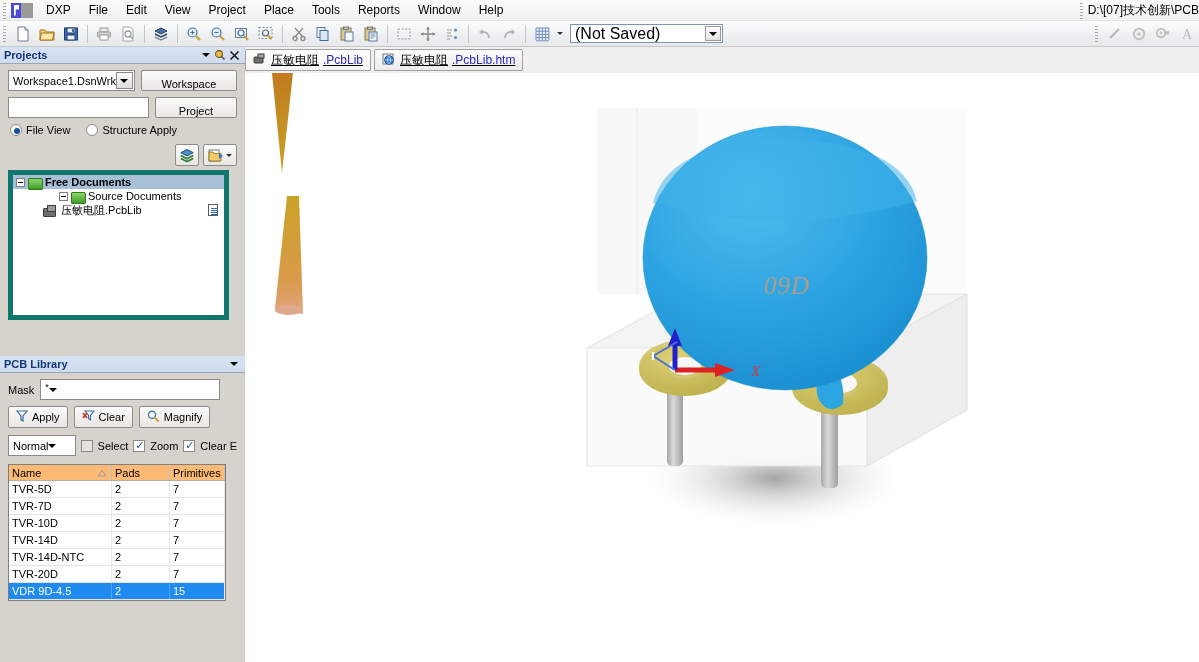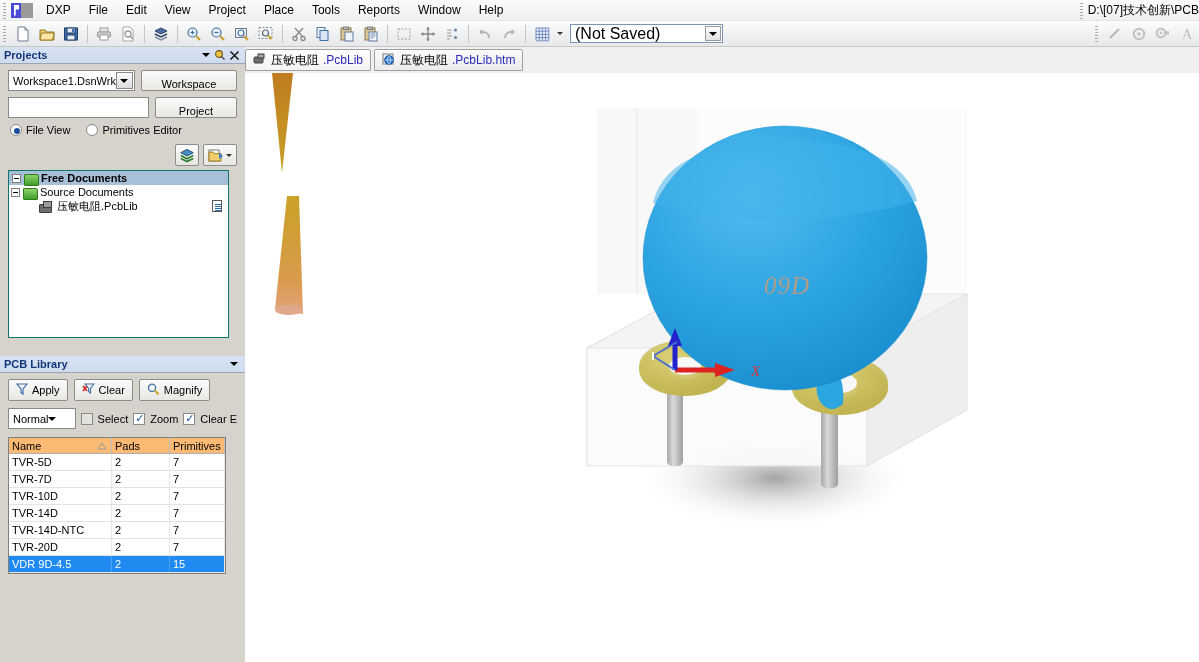--- a/index.html
+++ b/index.html
@@ -86,21 +86,21 @@
   
   .tabstrip {
     position: absolute; left: 245px; top: 47px; width: 954px; height: 26px;
     background: #f0f0f0; display: flex; align-items: flex-start; padding-top: 2px;
   }
   .doc-tab {
     height: 22px; display: flex; align-items: center; gap: 4px;
     padding: 0 7px; margin-right: 3px;
     background: linear-gradient(to bottom,#fcfcfc,#eceaea);
     border: 1px solid #a0a0a0; border-radius: 2px 2px 0 0;
-    font-size: 12px; cursor: default;
+    font-size: 12px; cursor: default; text-decoration: underline;
   }
   .doc-tab.active { background: linear-gradient(to bottom,#ffffff,#f4f3f1); }
   .tab-label-blue { color: #2b2bbf; }
   .tab-label-dark { color: #000; }
 
   
   .leftpanel {
     position: absolute; left: 0; top: 47px; width: 245px; height: 615px;
     background: #ada9a0;
   }
@@ -152,22 +152,22 @@
     width: 24px; height: 22px; background: linear-gradient(to bottom,#fbfbfb,#e8e6e1);
     border: 1px solid #8c8c8c; border-radius: 2px;
     display:flex; align-items:center; justify-content:center; cursor: default;
   }
   .sqbtn2 {
     width: 34px; height: 22px; background: linear-gradient(to bottom,#fbfbfb,#e8e6e1);
     border: 1px solid #8c8c8c; border-radius: 2px;
     display:flex; align-items:center; justify-content:center; gap:1px; cursor: default;
   }
   .tree {
-    width: 221px; height: 168px; background: #fff;
-    border: 1px solid #0f766e; overflow: hidden;
+    width: 221px; height: 150px; background: #fff;
+    border: 5px solid #0f766e; overflow: hidden;
     font-size: 11px;
   }
   .tnode { display: flex; align-items: center; height: 14px; padding-left: 2px; }
   .tnode.sel-blue { background: #a8bfd8; }
   .expander {
     width: 9px; height: 9px; border: 1px solid #808080; background: #fff;
     margin-right: 3px; position: relative; flex: 0 0 auto; cursor: default;
   }
   .expander:before {
     content:""; position:absolute; left:1px; top:3px; width:5px; height:1px; background:#000;
@@ -632,21 +632,21 @@
         <div class="pbtn">
           <span>Project</span>
         </div>
       </div>
 
       <div class="radio-row">
         <span class="radio on"></span>
         <span>File View</span>
         <span style="width:8px;"></span>
         <span class="radio"></span>
-        <span>Primitives Editor</span>
+        <span>Structure Apply</span>
       </div>
 
       <div class="toolrow">
         <div class="sqbtn">
           <svg width="16" height="15" viewBox="0 0 16 15">
               <path d="M8 1.5l6.2 3.2L8 7.9 1.8 4.7z" fill="#4a90c8" stroke="#1f4e78"></path>
               <path d="M1.8 7.6L8 10.8l6.2-3.2" fill="none" stroke="#2e7d32" stroke-width="1.7"></path>
               <path d="M1.8 10.4L8 13.6l6.2-3.2" fill="none" stroke="#2e7d32" stroke-width="1.7"></path>
             </svg>
         </div>
@@ -659,41 +659,50 @@
           <div class="caret-dn-sm"></div>
         </div>
       </div>
 
       <div class="tree">
         <div class="tnode sel-blue" style="padding-left:3px;">
           <span class="expander"></span>
           <span class="folder-ico"></span>
           <span style="font-weight:bold;">Free Documents</span>
         </div>
-        <div class="tnode" style="">
+        <div class="tnode" style="margin-left:44px;">
           <span class="expander"></span>
           <span class="folder-ico"></span>
           <span>Source Documents</span>
         </div>
         <div class="tnode" style="padding-left:29px;">
           <span class="lib-ico"></span>
           <span class="sel-strong" style="padding:0 2px;">压敏电阻.PcbLib</span>
           <span class="doc-ico"></span>
         </div>
       </div>
     </div>
 
     <div class="pcblib-header">
       <div class="panel-title">PCB Library</div>
       <div class="ph-icon">
           <div class="caret-dn"></div>
         </div>
     </div>
 
     <div class="pcblib-body">
+      <div class="mask-row">
+        <div class="mask-label">Mask</div>
+        <div class="mask-input">
+          <span style="font-size:9px; position:relative; top:-3px;">*</span>
+          <div class="dd">
+              <div class="caret-dn"></div>
+            </div>
+        </div>
+      </div>
 
       <div class="btnrow">
         <div class="actbtn">
           <span>
             <svg width="12" height="12" viewBox="0 0 12 12">
                 <path d="M1 1h10L7 6v5L5 9.6V6z" fill="none" stroke="#3b6ea5" stroke-width="1.2"></path>
               </svg>
           </span>
           <span>Apply</span>
         </div>

